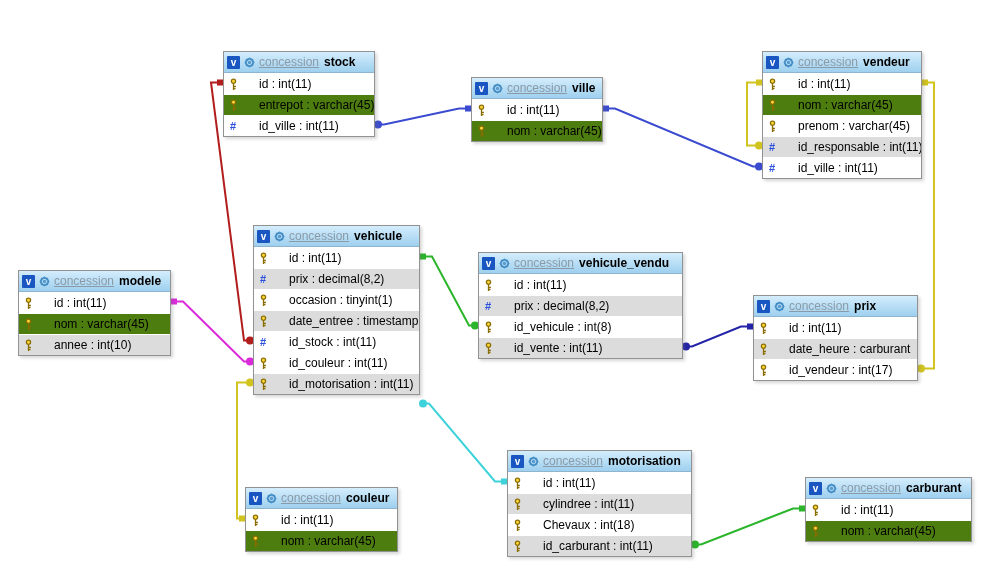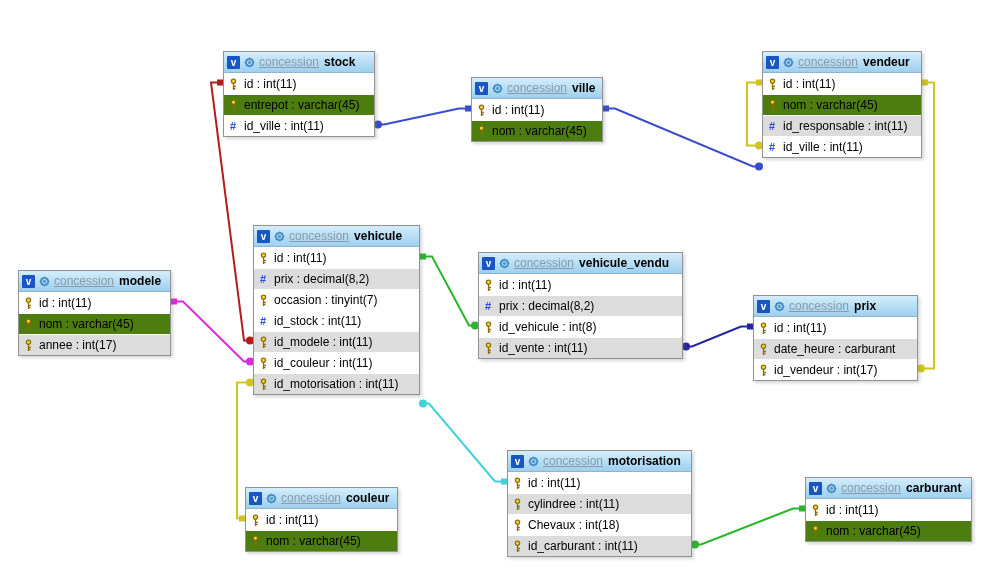--- a/index.html
+++ b/index.html
@@ -8,21 +8,21 @@
   .table{position:absolute;z-index:1;background:#fff;border:1px solid #929292;
          box-shadow:2px 2px 3px rgba(110,110,110,.28);font-size:12px;box-sizing:border-box;}
   .thead{height:20px;display:flex;align-items:center;gap:3px;padding:0 3px;
          background:linear-gradient(#d4edfc,#9ed0ef);border-bottom:1px solid #8fb4cd;
          white-space:nowrap;overflow:hidden;cursor:move;}
   .toggle{display:inline-block;width:13px;height:13px;background:#1956c2;color:#fff;
           font-weight:bold;font-size:10px;line-height:13px;text-align:center;border-radius:1px;flex:0 0 auto;}
   .gear{display:inline-flex;flex:0 0 auto;}
   .schema{color:#8b9aa6;text-decoration:underline;}
   .tname{color:#000;font-weight:bold;margin-left:2px;}
-  .row{height:21px;display:flex;align-items:center;gap:5px;padding:0 3px;
+  .row{height:21px;display:flex;align-items:center;gap:20px;padding:0 3px;
        border-top:1px solid #fff;box-sizing:border-box;white-space:nowrap;overflow:hidden;color:#000;}
   .row.plain{background:#ffffff}
   .row.alt{background:#dcdcdc}
   .row.display{background:#4d7c0f}
   .ficon{width:12px;display:inline-flex;justify-content:center;flex:0 0 auto;}
   .hash{color:#2b50dd;font-weight:bold;font-size:11px;line-height:11px;}
 </style>
 </head>
 <body>
 
@@ -188,20 +188,29 @@
       </div>
       <div class="row display">
         <span class="ficon">
           <svg width="11" height="13" viewBox="0 0 11 13" aria-hidden="true">
             <circle cx="5.5" cy="3.3" r="2.1" fill="#ffd83a" stroke="#8a6d00" stroke-width="1.3"></circle>
             <path d="M5.5 5.4 V12 M5.5 8.5 h2.4 M5.5 10.7 h2" stroke="#8a6d00" stroke-width="1.3" fill="none"></path>
           </svg>
         </span>
         <span class="flabel">nom : varchar(45)</span>
       </div>
+      <div class="row plain">
+        <span class="ficon">
+          <svg width="11" height="13" viewBox="0 0 11 13" aria-hidden="true">
+            <circle cx="5.5" cy="3.3" r="2.1" fill="#ffd83a" stroke="#8a6d00" stroke-width="1.3"></circle>
+            <path d="M5.5 5.4 V12 M5.5 8.5 h2.4 M5.5 10.7 h2" stroke="#8a6d00" stroke-width="1.3" fill="none"></path>
+          </svg>
+        </span>
+        <span class="flabel">prenom : varchar(45)</span>
+      </div>
       <div class="row alt">
         <span class="ficon">
           <span class="hash">#</span>
         </span>
         <span class="flabel">id_responsable : int(11)</span>
       </div>
       <div class="row plain">
         <span class="ficon">
           <span class="hash">#</span>
         </span>
@@ -239,37 +248,37 @@
         </span>
         <span class="flabel">prix : decimal(8,2)</span>
       </div>
       <div class="row plain">
         <span class="ficon">
           <svg width="11" height="13" viewBox="0 0 11 13" aria-hidden="true">
             <circle cx="5.5" cy="3.3" r="2.1" fill="#ffd83a" stroke="#8a6d00" stroke-width="1.3"></circle>
             <path d="M5.5 5.4 V12 M5.5 8.5 h2.4 M5.5 10.7 h2" stroke="#8a6d00" stroke-width="1.3" fill="none"></path>
           </svg>
         </span>
-        <span class="flabel">occasion : tinyint(7)</span>
+        <span class="flabel">occasion : tinyint(1)</span>
+      </div>
+      <div class="row alt">
+        <span class="ficon">
+          <svg width="11" height="13" viewBox="0 0 11 13" aria-hidden="true">
+            <circle cx="5.5" cy="3.3" r="2.1" fill="#ffd83a" stroke="#8a6d00" stroke-width="1.3"></circle>
+            <path d="M5.5 5.4 V12 M5.5 8.5 h2.4 M5.5 10.7 h2" stroke="#8a6d00" stroke-width="1.3" fill="none"></path>
+          </svg>
+        </span>
+        <span class="flabel">date_entree : timestamp</span>
       </div>
       <div class="row plain">
         <span class="ficon">
           <span class="hash">#</span>
         </span>
         <span class="flabel">id_stock : int(11)</span>
       </div>
-      <div class="row alt">
-        <span class="ficon">
-          <svg width="11" height="13" viewBox="0 0 11 13" aria-hidden="true">
-            <circle cx="5.5" cy="3.3" r="2.1" fill="#ffd83a" stroke="#8a6d00" stroke-width="1.3"></circle>
-            <path d="M5.5 5.4 V12 M5.5 8.5 h2.4 M5.5 10.7 h2" stroke="#8a6d00" stroke-width="1.3" fill="none"></path>
-          </svg>
-        </span>
-        <span class="flabel">id_modele : int(11)</span>
-      </div>
       <div class="row plain">
         <span class="ficon">
           <svg width="11" height="13" viewBox="0 0 11 13" aria-hidden="true">
             <circle cx="5.5" cy="3.3" r="2.1" fill="#ffd83a" stroke="#8a6d00" stroke-width="1.3"></circle>
             <path d="M5.5 5.4 V12 M5.5 8.5 h2.4 M5.5 10.7 h2" stroke="#8a6d00" stroke-width="1.3" fill="none"></path>
           </svg>
         </span>
         <span class="flabel">id_couleur : int(11)</span>
       </div>
       <div class="row alt">
@@ -410,21 +419,21 @@
         </span>
         <span class="flabel">nom : varchar(45)</span>
       </div>
       <div class="row alt">
         <span class="ficon">
           <svg width="11" height="13" viewBox="0 0 11 13" aria-hidden="true">
             <circle cx="5.5" cy="3.3" r="2.1" fill="#ffd83a" stroke="#8a6d00" stroke-width="1.3"></circle>
             <path d="M5.5 5.4 V12 M5.5 8.5 h2.4 M5.5 10.7 h2" stroke="#8a6d00" stroke-width="1.3" fill="none"></path>
           </svg>
         </span>
-        <span class="flabel">annee : int(17)</span>
+        <span class="flabel">annee : int(10)</span>
       </div>
     </div>
     <div class="table" style="left: 245px; top: 487px; width: 153px;">
       <div class="thead">
         <span class="toggle">v</span>
         <span class="gear">
           <svg width="13" height="13" viewBox="0 0 14 14" aria-hidden="true">
             <g fill="#5aa7df" stroke="#2e7cb8" stroke-width="0.8">
               <rect x="3.2" y="3.2" width="7.6" height="7.6" rx="1.4"></rect>
               <rect x="3.2" y="3.2" width="7.6" height="7.6" rx="1.4" transform="rotate(45 7 7)"></rect>

